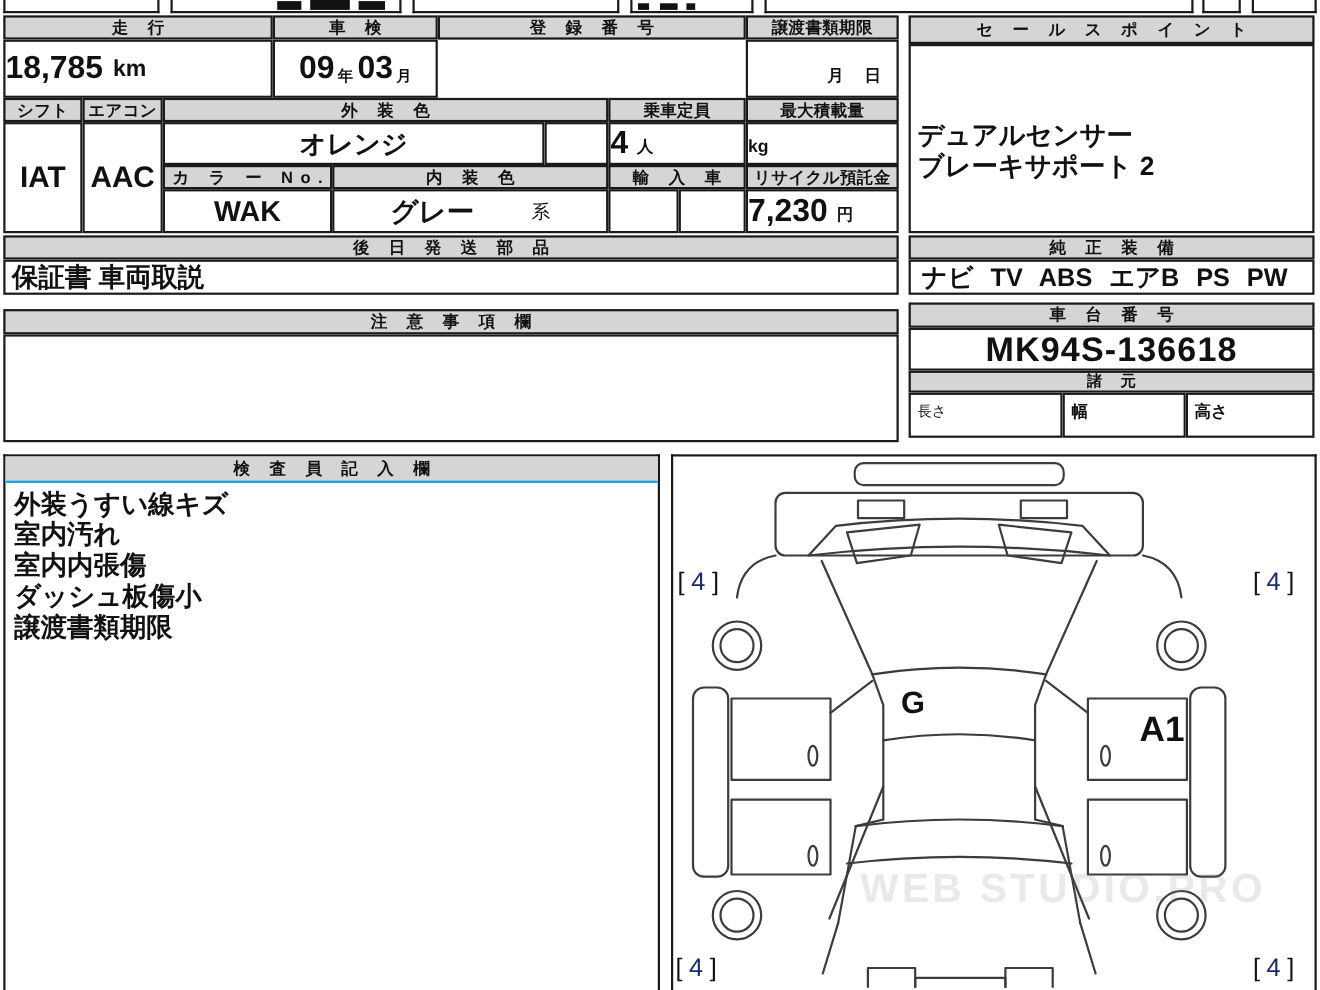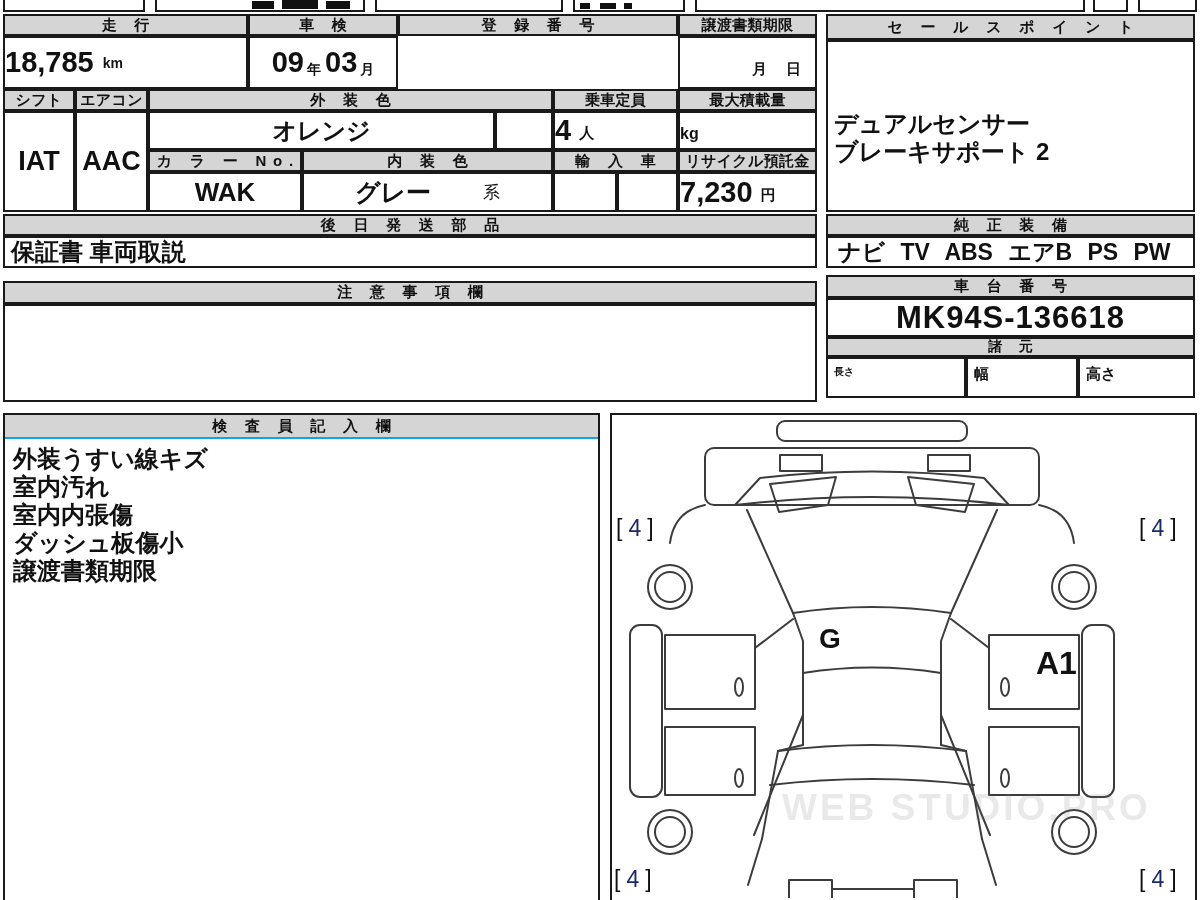--- a/index.html
+++ b/index.html
@@ -10,21 +10,21 @@
   }
   .cell{position:absolute;box-sizing:border-box;border:2px solid #1a1a1a;background:#fff;}
   .hdr{background:#d5d5d5;display:flex;align-items:center;justify-content:center;
        font-size:15px;font-weight:bold;letter-spacing:0.45em;text-indent:0.45em;white-space:nowrap;}
   .hdr-tight{letter-spacing:0.02em;text-indent:0;}
   .val{display:flex;align-items:center;justify-content:center;font-weight:bold;}
   .val-left{justify-content:flex-start;}
   .val-right{justify-content:flex-start;}
   .big{font-size:29px;}
   .unit{font-size:15px;font-weight:bold;margin-left:8px;align-self:flex-end;padding-bottom:5px;}
-  .kmunit{font-size:14px;font-weight:bold;margin-left:9px;}
+  .kmunit{font-size:21px;font-weight:bold;margin-left:9px;}
   .cutbox{position:absolute;box-sizing:border-box;border:2px solid #1a1a1a;border-top:none;background:#fff;}
   .frag{position:absolute;background:#111;}
   .noteline{font-size:24px;font-weight:bold;line-height:28px;white-space:nowrap;}
   .dlabel{position:absolute;font-weight:bold;white-space:nowrap;}
   .tiremark{font-size:23px;letter-spacing:6px;color:#111;}
   .tiremark .num{color:#1b2a6b;}
   svg .ln{fill:none;stroke:#3c3c3c;stroke-width:2;stroke-linejoin:round;stroke-linecap:round;}
   .watermark{position:absolute;font-size:37px;font-weight:bold;color:rgba(120,120,120,0.16);
              letter-spacing:3px;white-space:nowrap;}
 </style>
@@ -119,21 +119,21 @@
   <div class="cell hdr" style="left:826px;top:214px;width:369px;height:22px;">純 正 装 備</div>
   <div class="cell val val-left" style="left:826px;top:236px;width:369px;height:32px;font-size:23px;padding-left:10px;word-spacing:9px;">ナビ TV ABS エアB PS PW</div>
 
   <div class="cell hdr" style="left:3px;top:281px;width:814px;height:23px;">注 意 事 項 欄</div>
   <div class="cell" style="left:3px;top:304px;width:814px;height:98px;"></div>
 
   <div class="cell hdr" style="left:826px;top:275px;width:369px;height:23px;">車 台 番 号</div>
   <div class="cell val" style="left:826px;top:298px;width:369px;height:39px;font-size:31px;letter-spacing:1px;">MK94S-136618</div>
   <div class="cell hdr" style="left:826px;top:337px;width:369px;height:20px;font-size:14px;">諸 元</div>
   <div class="cell" style="left:826px;top:357px;width:140px;height:41px;">
-    <span style="position:absolute;left:6px;top:6px;font-size:10px;font-weight:bold;">長さ</span>
+    <span style="position:absolute;left:6px;top:6px;font-size:13px;font-weight:normal;">長さ</span>
   </div>
   <div class="cell" style="left:966px;top:357px;width:112px;height:41px;">
     <span style="position:absolute;left:6px;top:6px;font-size:15px;font-weight:bold;">幅</span>
   </div>
   <div class="cell" style="left:1078px;top:357px;width:117px;height:41px;">
     <span style="position:absolute;left:6px;top:6px;font-size:15px;font-weight:bold;">高さ</span>
   </div>
 
   <div class="cell" style="left:3px;top:413px;width:597px;height:487px;border-bottom:none;">
     <div class="hdr" style="position:absolute;left:0;top:0;width:100%;height:24px;box-sizing:border-box;border-bottom:2px solid #0ea5e9;">検 査 員 記 入 欄</div>

